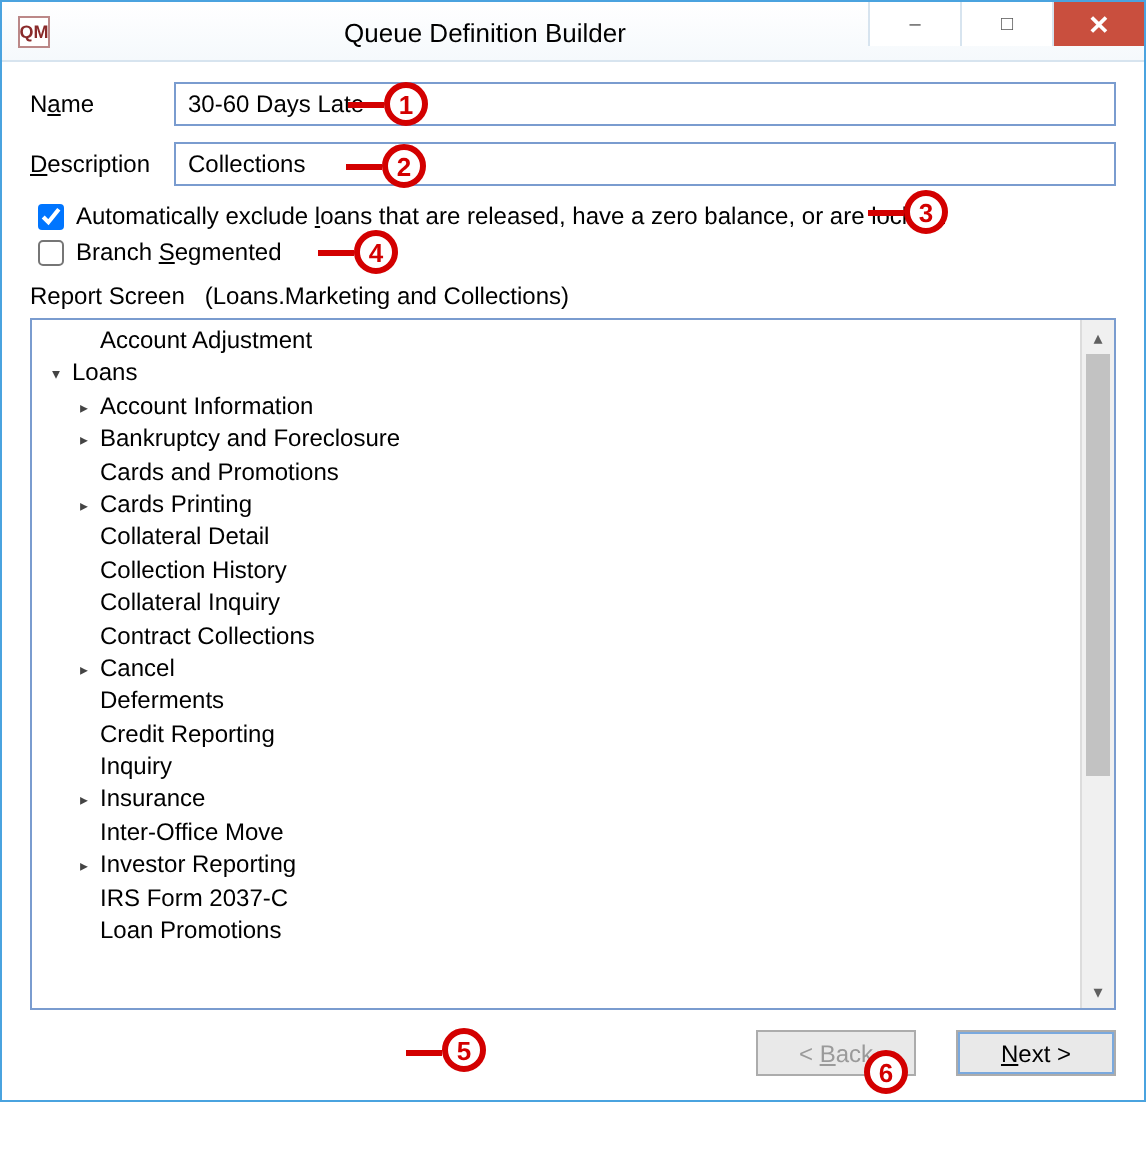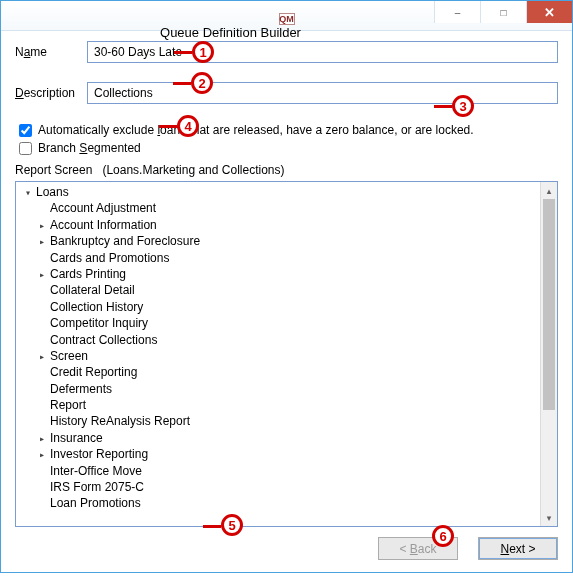--- a/index.html
+++ b/index.html
@@ -15,23 +15,22 @@
     width: 573px;
     border: 1px solid #4aa3df;
     background: #fff;
   }
   .titlebar {
     height: 30px;
     background: linear-gradient(#fff,#f5f9fc);
     border-bottom: 1px solid #d7e4ef;
     display:flex;
     align-items:center;
-    padding: 12px 0 0 8px;
+    padding: 1px 0 0 8px;
     position:relative;
-    flex-direction:column;
   }
   .titlebar .app-icon {
     width:16px; height:16px;
     background:#fff;
     border:1px solid #b88;
     display:flex; align-items:center; justify-content:center;
     font-size:9px; font-weight:bold; color:#8a2a2a;
     margin-right:8px;
   }
   .titlebar .title {
@@ -59,21 +58,21 @@
     color:#fff;
     font-size:13px;
     font-weight:bold;
   }
   .client {
     padding: 10px 14px 12px 14px;
   }
   .form-row {
     display:flex;
     align-items:center;
-    margin-bottom:19px;
+    margin-bottom:8px;
   }
   .form-row label {
     width:72px;
     font-size:12px;
   }
   .underline { text-decoration: underline; }
   .txt {
     flex:1;
     height:22px;
     border:1px solid #7a9ccf;
@@ -230,39 +229,38 @@
         <span>Branch </span><span class="underline">S</span><span>egmented</span>
       </label>
     </div>
 
     <div class="detail-label">
       <span>Report Screen</span>&nbsp;&nbsp;&nbsp;<span>(Loans.Marketing and Collections)</span>
     </div>
 
     <div class="tree-wrap">
       <div class="tree" id="tree">
+            <div class="tree-item i1"><span class="t-spacer"></span><span>Account Adjustment</span></div>
             <div class="tree-item"><span class="t-exp">▾</span><span>Loans</span></div>
-            <div class="tree-item i1"><span class="t-spacer"></span><span>Account Adjustment</span></div>
             <div class="tree-item i1"><span class="t-exp">▸</span><span>Account Information</span></div>
             <div class="tree-item i1"><span class="t-exp">▸</span><span>Bankruptcy and Foreclosure</span></div>
             <div class="tree-item i1"><span class="t-spacer"></span><span>Cards and Promotions</span></div>
             <div class="tree-item i1"><span class="t-exp">▸</span><span>Cards Printing</span></div>
             <div class="tree-item i1"><span class="t-spacer"></span><span>Collateral Detail</span></div>
             <div class="tree-item i1"><span class="t-spacer"></span><span>Collection History</span></div>
-            <div class="tree-item i1"><span class="t-spacer"></span><span>Competitor Inquiry</span></div>
+            <div class="tree-item i1"><span class="t-spacer"></span><span>Collateral Inquiry</span></div>
             <div class="tree-item i1"><span class="t-spacer"></span><span>Contract Collections</span></div>
-            <div class="tree-item i1"><span class="t-exp">▸</span><span>Screen</span></div>
+            <div class="tree-item i1"><span class="t-exp">▸</span><span>Cancel</span></div>
+            <div class="tree-item i1"><span class="t-spacer"></span><span>Deferments</span></div>
             <div class="tree-item i1"><span class="t-spacer"></span><span>Credit Reporting</span></div>
-            <div class="tree-item i1"><span class="t-spacer"></span><span>Deferments</span></div>
-            <div class="tree-item i1"><span class="t-spacer"></span><span>Report</span></div>
-            <div class="tree-item i1"><span class="t-spacer"></span><span>History ReAnalysis Report</span></div>
+            <div class="tree-item i1"><span class="t-spacer"></span><span>Inquiry</span></div>
             <div class="tree-item i1"><span class="t-exp">▸</span><span>Insurance</span></div>
+            <div class="tree-item i1"><span class="t-spacer"></span><span>Inter-Office Move</span></div>
             <div class="tree-item i1"><span class="t-exp">▸</span><span>Investor Reporting</span></div>
-            <div class="tree-item i1"><span class="t-spacer"></span><span>Inter-Office Move</span></div>
-            <div class="tree-item i1"><span class="t-spacer"></span><span>IRS Form 2075-C</span></div>
+            <div class="tree-item i1"><span class="t-spacer"></span><span>IRS Form 2037-C</span></div>
             <div class="tree-item i1"><span class="t-spacer"></span><span>Loan Promotions</span></div>
           </div>
       <div class="scrollbar">
         <div class="sb-btn">▴</div>
         <div class="sb-track">
           <div class="sb-thumb"></div>
         </div>
         <div class="sb-btn sb-bot">▾</div>
       </div>
     </div>

